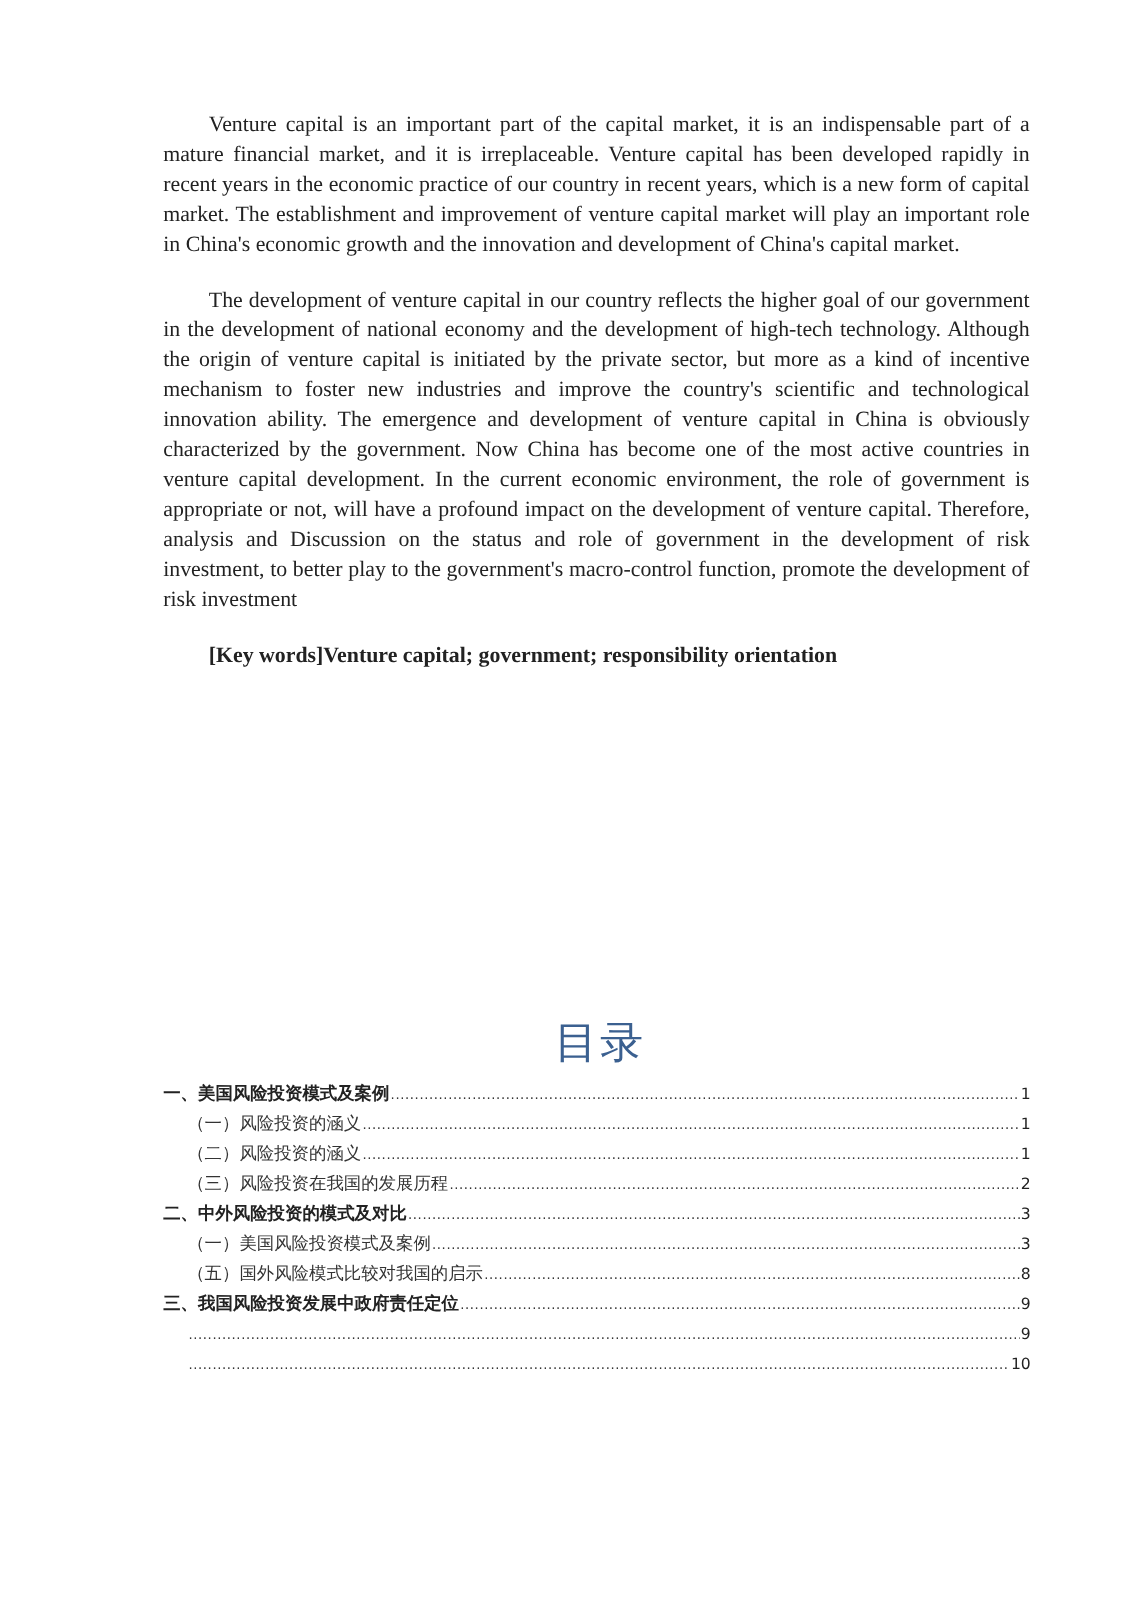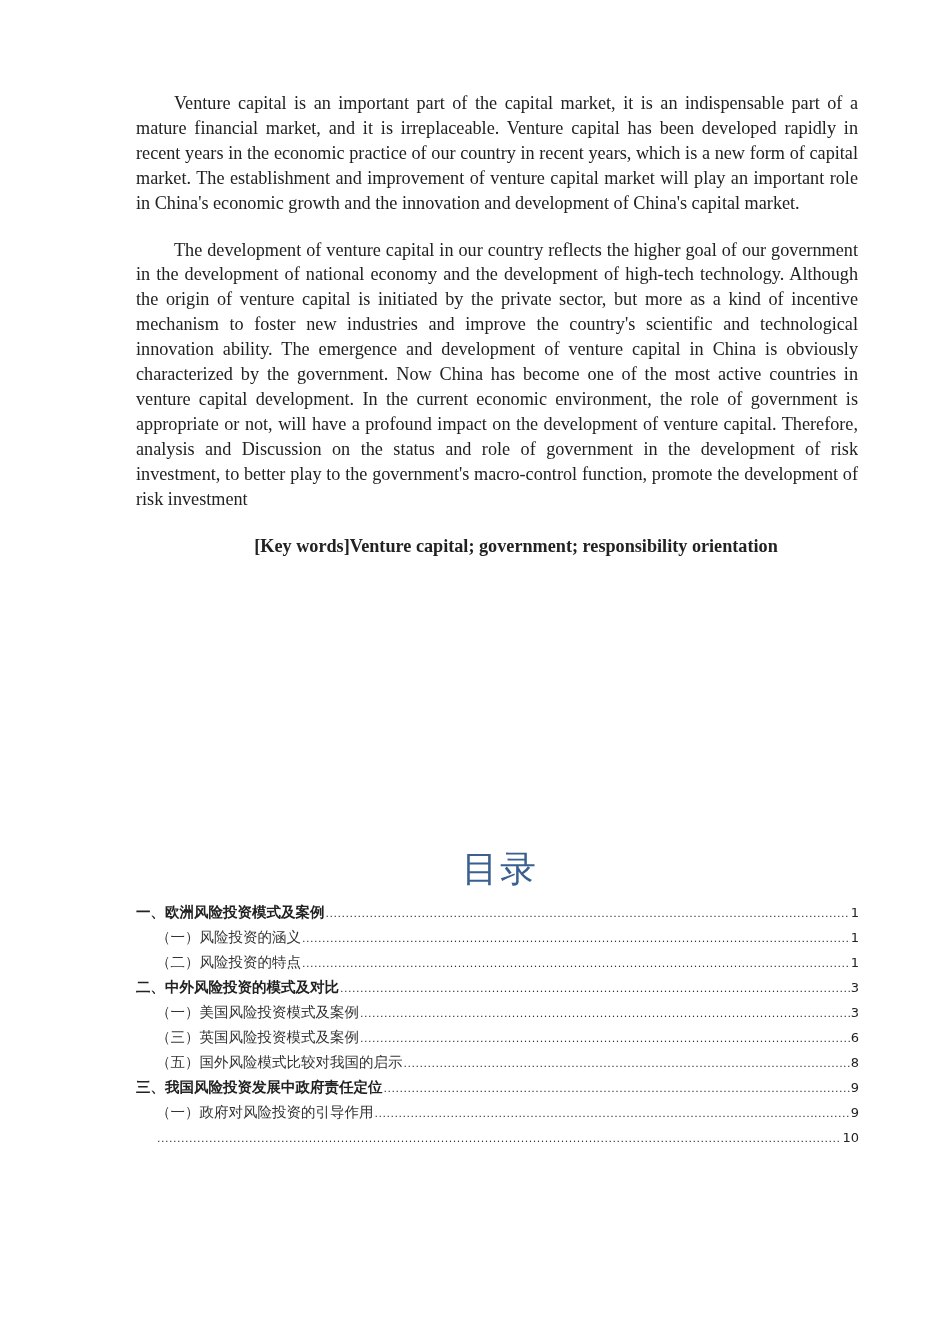--- a/index.html
+++ b/index.html
@@ -4,21 +4,21 @@
   <style>
     html, body { margin: 0; padding: 0; background: #ffffff; }
     body { width: 950px; height: 1344px; position: relative; overflow: hidden; }
     .page { position: absolute; left: 0; top: 0; width: 950px; height: 1344px; background: #fff; }
     .abstract {
       position: absolute; left: 136px; top: 91px; width: 722px;
       font-family: "Liberation Serif", serif; font-size: 18.2px; line-height: 24.9px;
       color: #222; text-align: justify;
     }
     .abstract p { margin: 0 0 22px 0; text-indent: 38px; }
-    .abstract .keywords { font-weight: bold; text-align: center; margin-top: 0; }
+    .abstract .keywords { font-weight: bold; text-align: left; margin-top: 0; }
     .toc-title {
       position: absolute; left: 0; top: 845px; width: 1000px; text-align: center;
       font-family: "DejaVu Sans", sans-serif; font-size: 36px; color: #3b6090; letter-spacing: 2px;
     }
     .toc {
       position: absolute; left: 136px; top: 900px; width: 723px;
       font-family: "DejaVu Sans", sans-serif; font-size: 14.5px; color: #222;
     }
     .toc-row { display: flex; align-items: baseline; height: 25px; line-height: 25px; }
     .toc-row.level-1 { font-weight: bold; }
@@ -39,61 +39,60 @@
   <div class="abstract">
     <p>Venture capital is an important part of the capital market, it is an indispensable part of a mature financial market, and it is irreplaceable. Venture capital has been developed rapidly in recent years in the economic practice of our country in recent years, which is a new form of capital market. The establishment and improvement of venture capital market will play an important role in China's economic growth and the innovation and development of China's capital market.</p>
     <p>The development of venture capital in our country reflects the higher goal of our government in the development of national economy and the development of high-tech technology. Although the origin of venture capital is initiated by the private sector, but more as a kind of incentive mechanism to foster new industries and improve the country's scientific and technological innovation ability. The emergence and development of venture capital in China is obviously characterized by the government. Now China has become one of the most active countries in venture capital development. In the current economic environment, the role of government is appropriate or not, will have a profound impact on the development of venture capital. Therefore, analysis and Discussion on the status and role of government in the development of risk investment, to better play to the government's macro-control function, promote the development of risk investment</p>
     <p class="keywords">[Key words]Venture capital; government; responsibility orientation</p>
   </div>
 
   <div class="toc-title">目录</div>
 
   <div class="toc">
     <div class="toc-row level-1">
-      <span class="toc-label">一、欧洲风险投资模式及案例</span>
+      <span class="toc-label">一、美国风险投资模式及案例</span>
       <span class="toc-dots"></span>
       <span class="toc-page">1</span>
     </div>
     <div class="toc-row level-2">
       <span class="toc-label">（一）风险投资的涵义</span>
       <span class="toc-dots"></span>
       <span class="toc-page">1</span>
     </div>
     <div class="toc-row level-2">
-      <span class="toc-label">（二）风险投资的特点</span>
+      <span class="toc-label">（二）风险投资的涵义</span>
       <span class="toc-dots"></span>
       <span class="toc-page">1</span>
+    </div>
+    <div class="toc-row level-2">
+      <span class="toc-label">（三）风险投资在我国的发展历程</span>
+      <span class="toc-dots"></span>
+      <span class="toc-page">2</span>
     </div>
     <div class="toc-row level-1">
       <span class="toc-label">二、中外风险投资的模式及对比</span>
       <span class="toc-dots"></span>
       <span class="toc-page">3</span>
     </div>
     <div class="toc-row level-2">
       <span class="toc-label">（一）美国风险投资模式及案例</span>
       <span class="toc-dots"></span>
       <span class="toc-page">3</span>
     </div>
     <div class="toc-row level-2">
-      <span class="toc-label">（三）英国风险投资模式及案例</span>
-      <span class="toc-dots"></span>
-      <span class="toc-page">6</span>
-    </div>
-    <div class="toc-row level-2">
       <span class="toc-label">（五）国外风险模式比较对我国的启示</span>
       <span class="toc-dots"></span>
       <span class="toc-page">8</span>
     </div>
     <div class="toc-row level-1">
       <span class="toc-label">三、我国风险投资发展中政府责任定位</span>
       <span class="toc-dots"></span>
       <span class="toc-page">9</span>
     </div>
     <div class="toc-row level-2">
-      <span class="toc-label">（一）政府对风险投资的引导作用</span>
       <span class="toc-dots"></span>
       <span class="toc-page">9</span>
     </div>
     <div class="toc-row level-2">
       <span class="toc-dots"></span>
       <span class="toc-page">10</span>
     </div>
   </div>
 
 </div>

